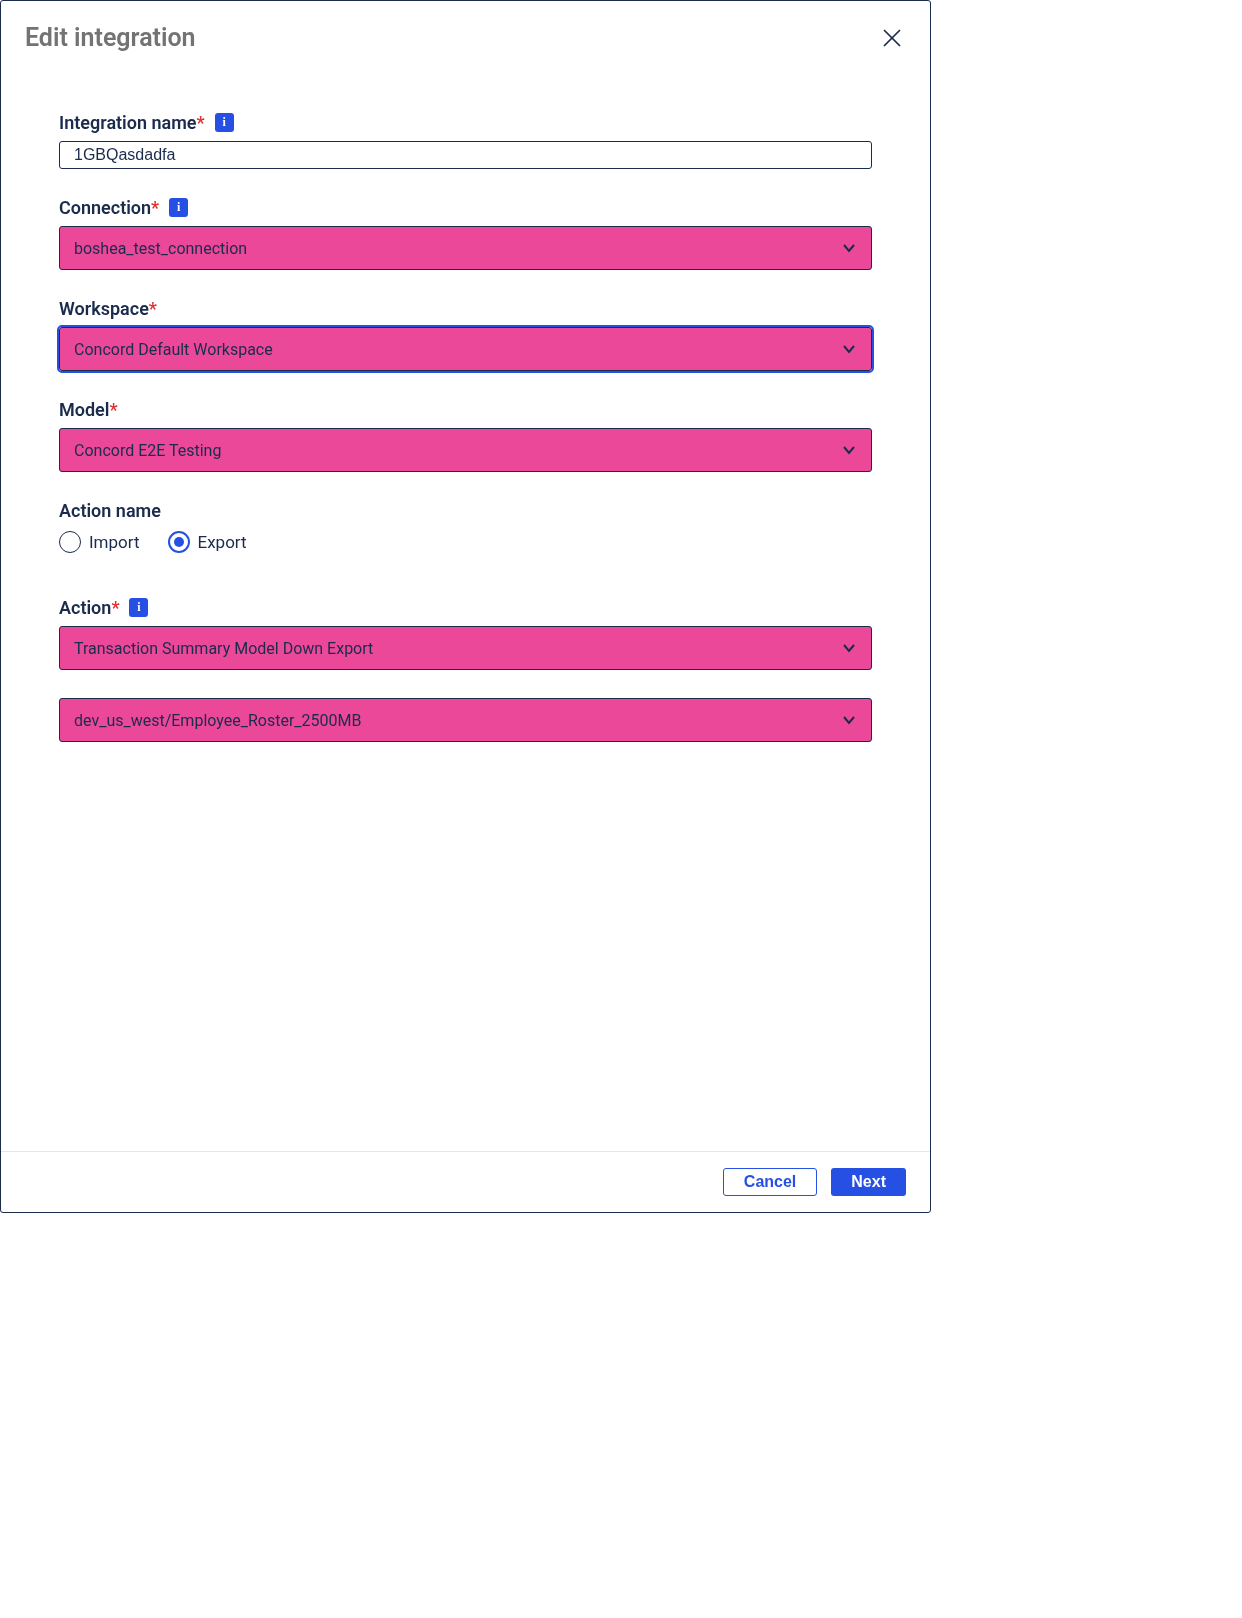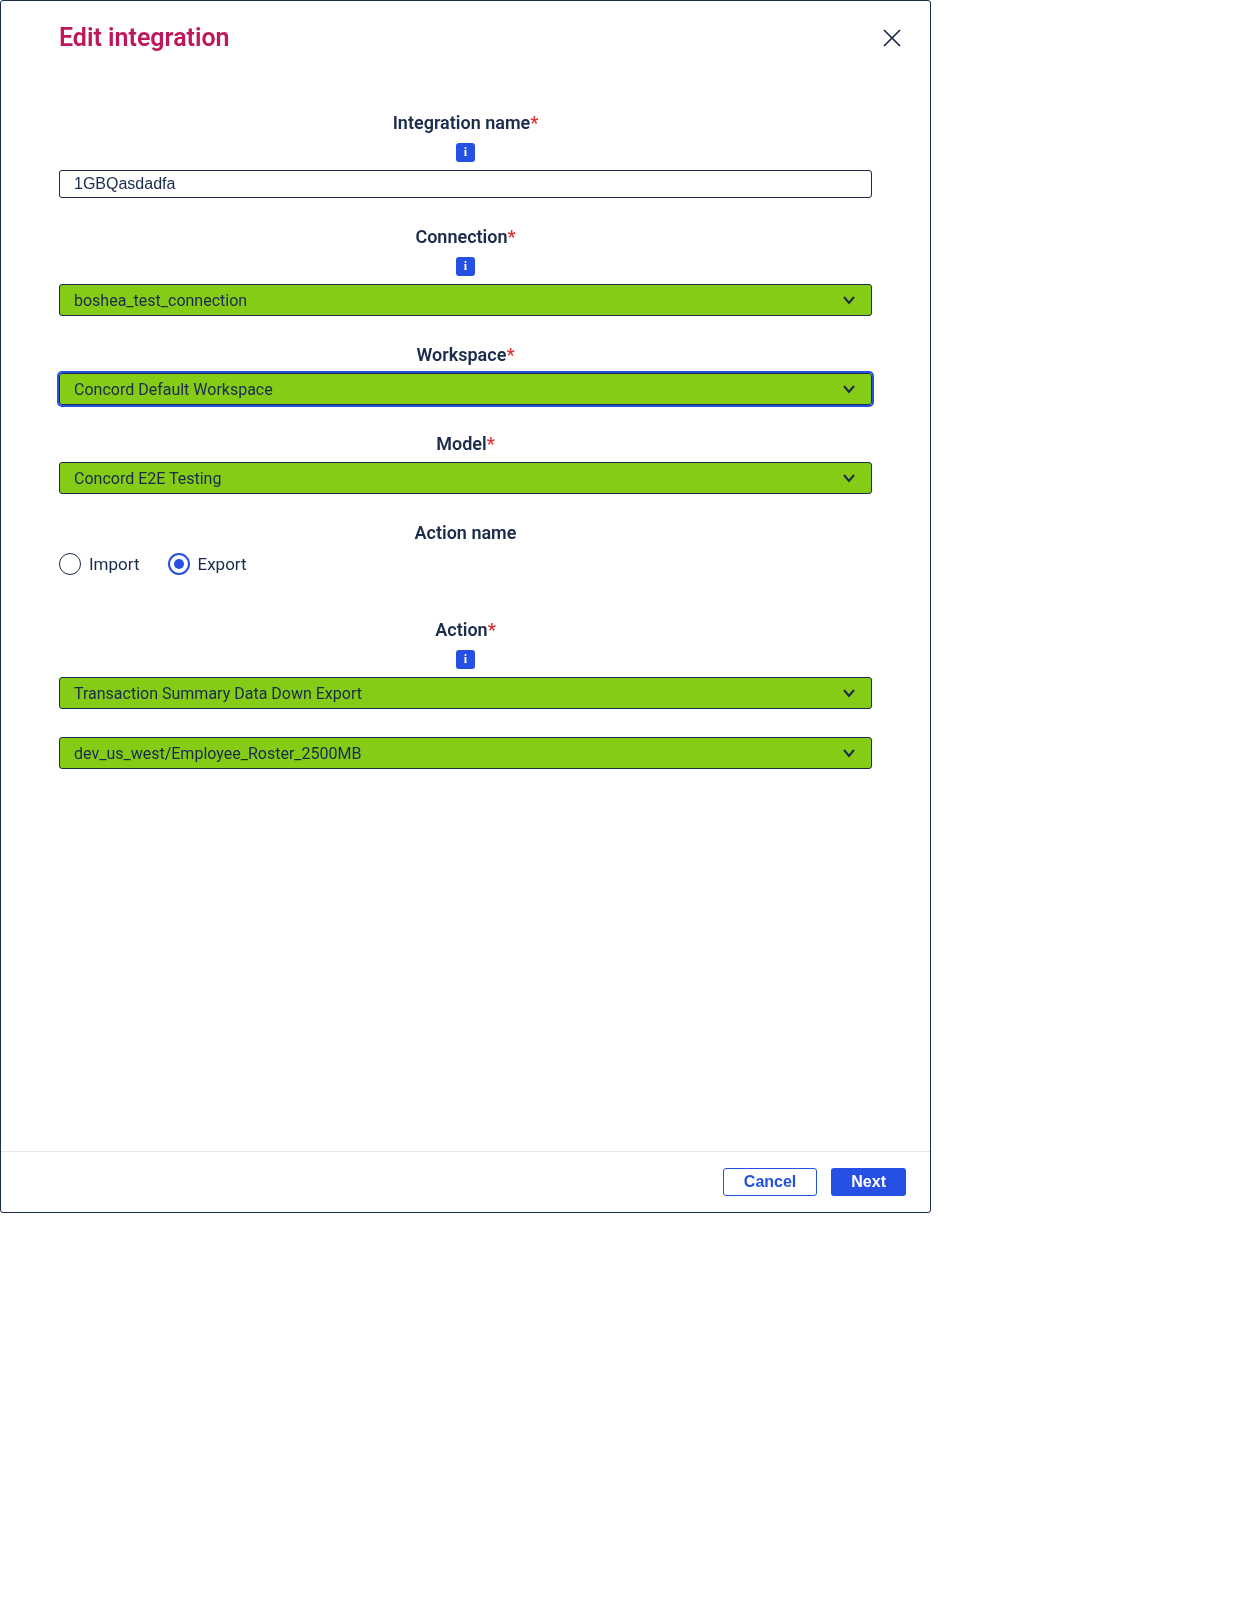--- a/index.html
+++ b/index.html
@@ -20,43 +20,41 @@
     }
     .modal-header {
       display: flex;
       align-items: center;
       justify-content: space-between;
       padding: 22px 24px 0 24px;
     }
     .modal-title {
       font-size: 25px;
       font-weight: 600;
-      color: #be185d;
-      margin-left: 34px;
+      color: #737373;
     }
     .close-btn {
       width: 28px;
       height: 28px;
       cursor: pointer;
       display: flex;
       align-items: center;
       justify-content: center;
     }
     .close-btn svg { stroke: #1a2b4c; stroke-width: 1.7; }
     .modal-body {
       padding: 60px 58px 30px 58px;
       flex: 1;
     }
     .field-group { margin-bottom: 28px; }
     .field-label-row {
       display: flex;
       align-items: center;
       gap: 10px;
       margin-bottom: 8px;
-      flex-direction: column;
     }
     .field-label {
       font-size: 18px;
       font-weight: 600;
       color: #1a2b4c;
     }
     .required { color: #e03131; }
     .info-badge {
       width: 19px;
       height: 19px;
@@ -78,27 +76,27 @@
       border: 1px solid #1a2b4c;
       border-radius: 3px;
       padding: 0 14px;
       font-size: 16px;
       color: #1a2b4c;
       background: #fff;
       outline: none;
     }
     .select {
       width: 100%;
-      height: 32px;
+      height: 44px;
       border: 1px solid #1a2b4c;
       border-radius: 3px;
       padding: 0 14px;
       font-size: 16px;
       color: #1a2b4c;
-      background: #84cc16;
+      background: #ec4899;
       display: flex;
       align-items: center;
       justify-content: space-between;
       cursor: pointer;
     }
     .select.focused {
       outline: 2px solid #2650e3;
       border-color: #1a2b4c;
     }
     .chevron-down {
@@ -259,21 +257,21 @@
     </div>
 
     <div style="height:16px"></div>
 
     <div class="field-group">
       <div class="field-label-row">
         <span class="field-label"><span>Action</span><span class="required">*</span></span>
         <span class="info-badge">i</span>
       </div>
       <div class="select">
-        <span>Transaction Summary Data Down Export</span>
+        <span>Transaction Summary Model Down Export</span>
         <span class="chevron-down">
           <svg width="16" height="16" viewBox="0 0 16 16">
               <polyline points="3,5 8,11 13,5"></polyline>
             </svg>
         </span>
       </div>
     </div>
 
     <div class="field-group">
       <div class="select">

